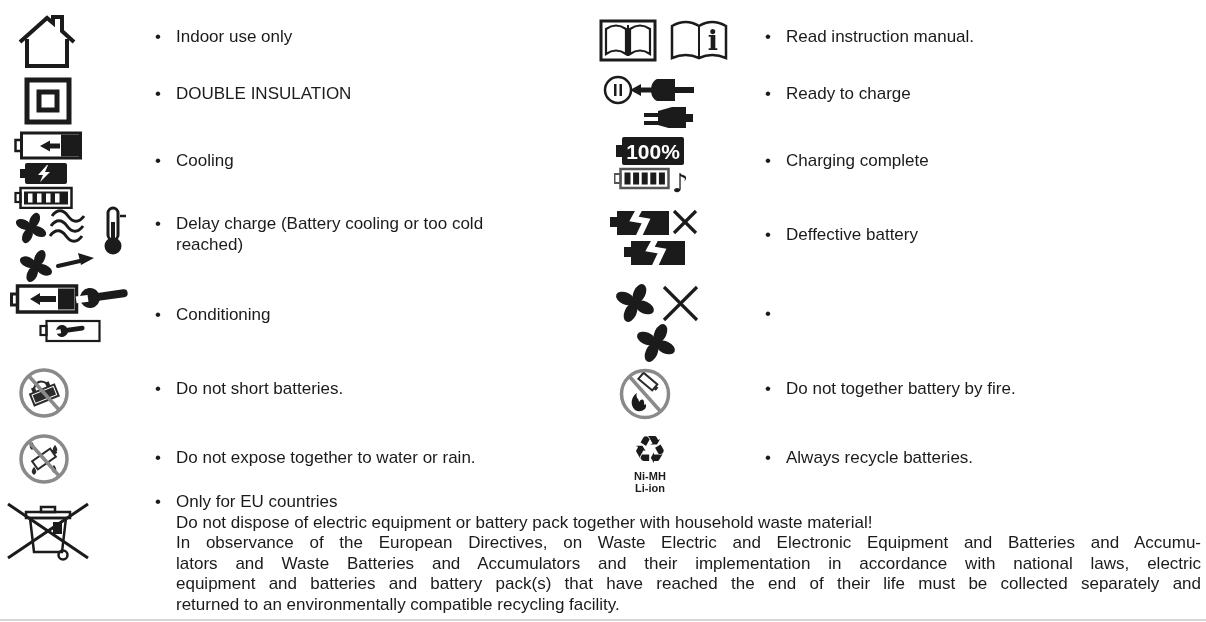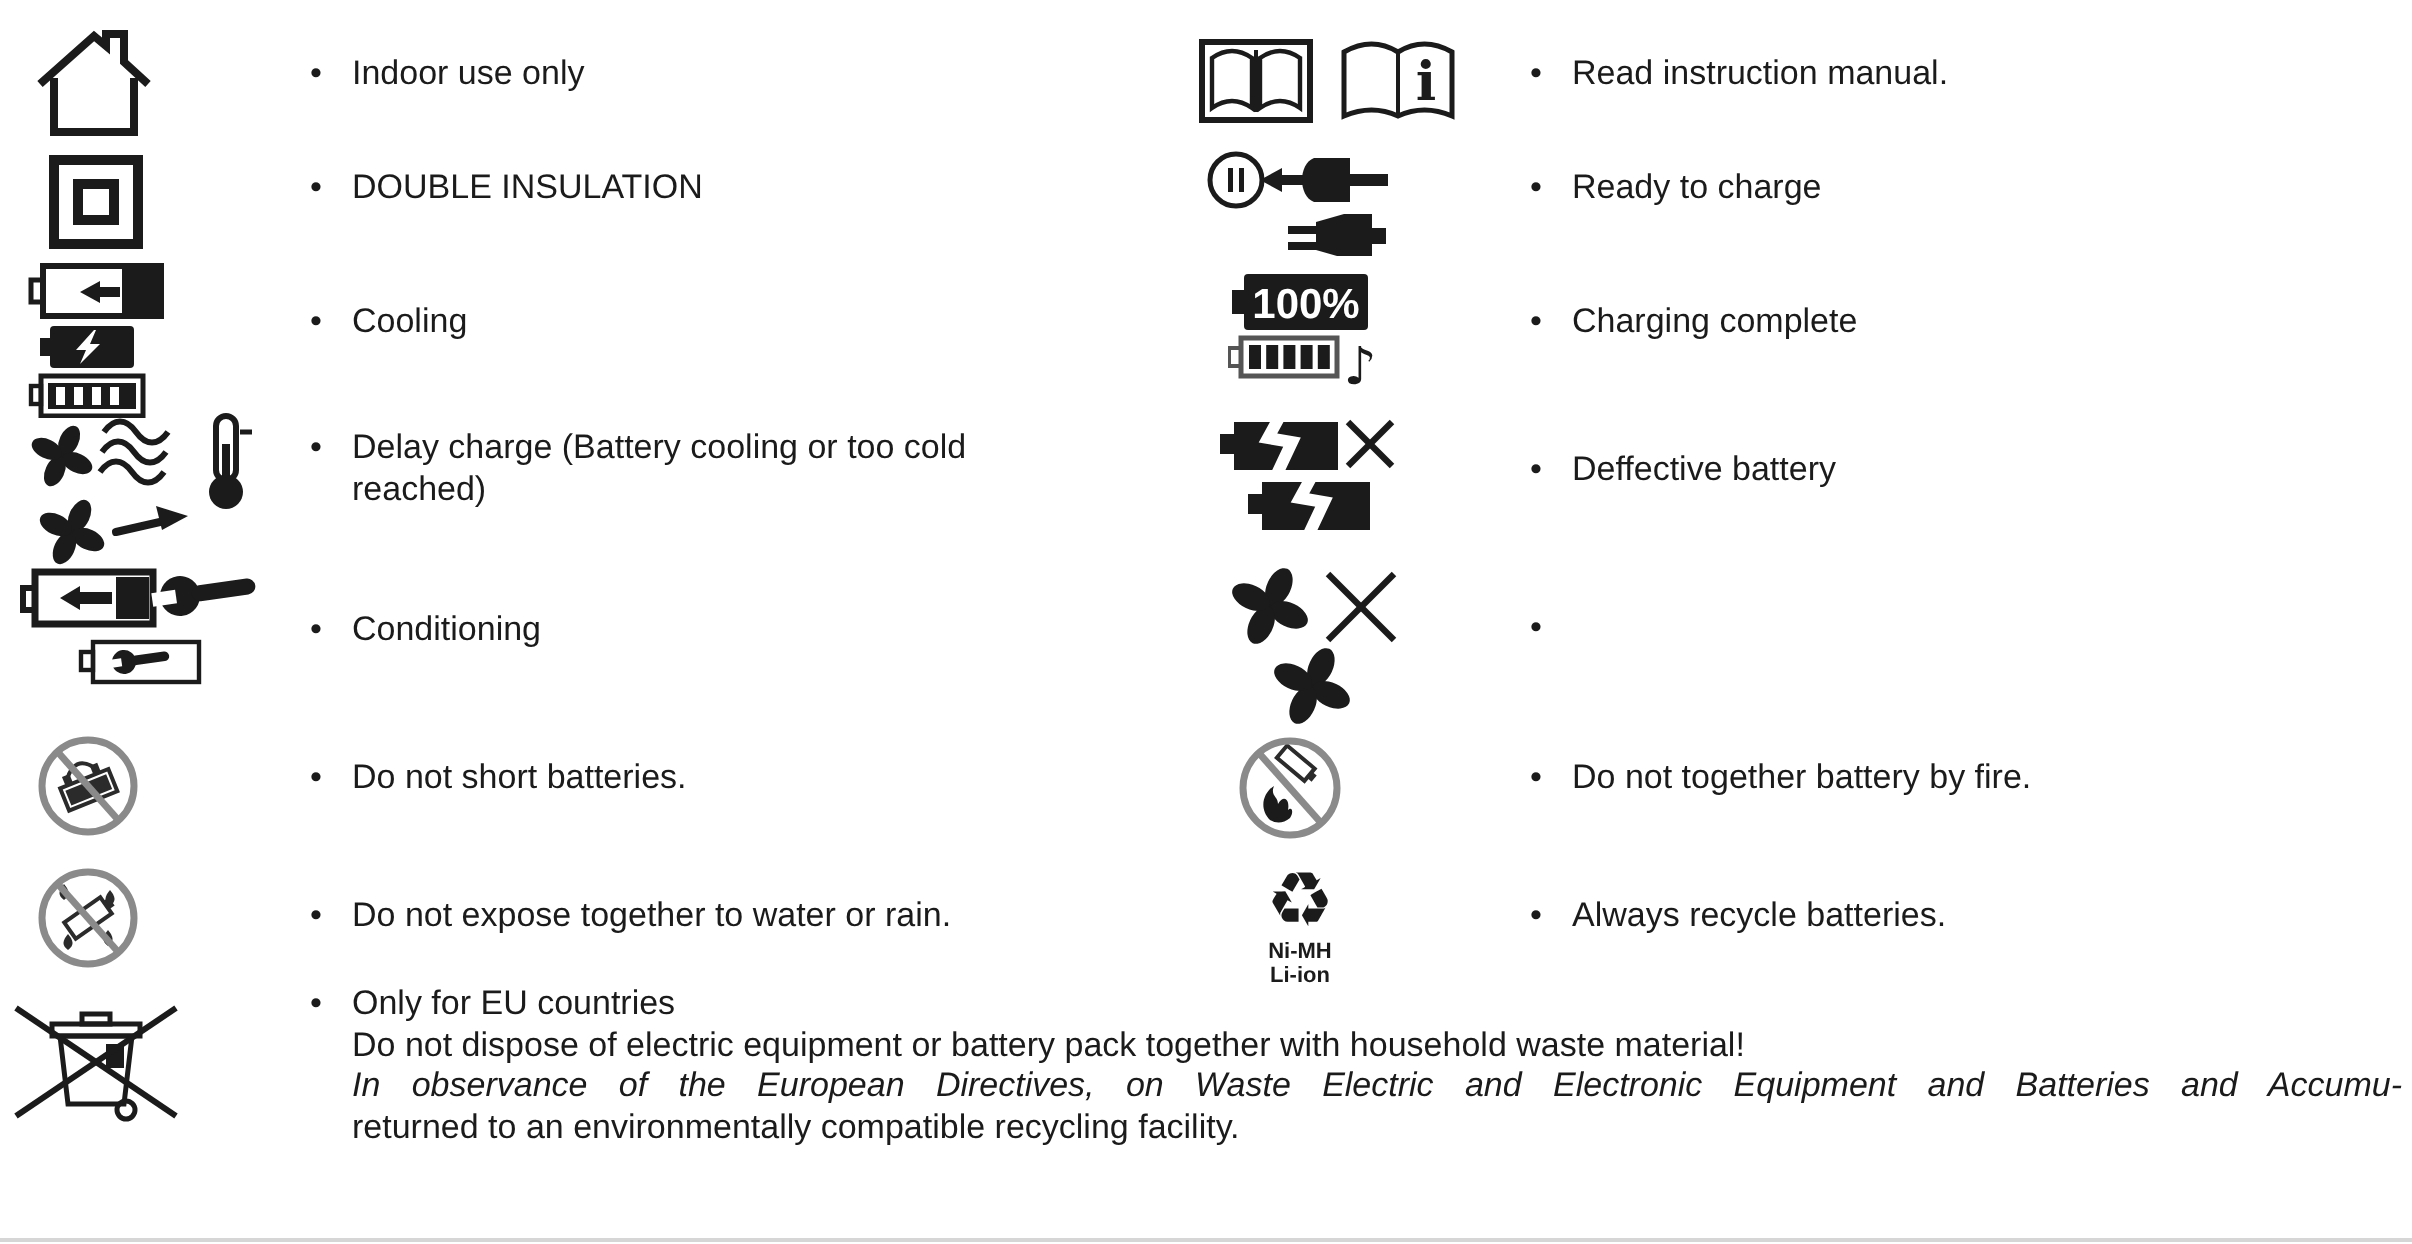--- a/index.html
+++ b/index.html
@@ -8,21 +8,21 @@
          font-family:"Liberation Sans","DejaVu Sans",sans-serif; color:#1b1b1b; }
   .canvas { position:absolute; inset:0; background:#ffffff; }
   .icon { position:absolute; }
   .item { position:absolute; display:flex; font-size:17px; line-height:21px; }
   .bullet { width:9px; margin-right:12px; flex:0 0 auto; }
   .lbl { white-space:normal; }
   .wrap { max-width:369px; }
   .eu { position:absolute; left:155px; top:492px; width:1046px; font-size:17px; line-height:20.5px; }
   .eu-title-row { display:flex; }
   .eu-line { padding-left:21px; }
-  .eu-line.j { text-align:justify; text-align-last:justify;font-style:italic; }
+  .eu-line.j { text-align:justify; text-align-last:justify; }
   .recycle { position:absolute; width:56px; text-align:center; color:#1b1b1b; }
   .recycle-glyph { font-family:"DejaVu Sans",sans-serif; font-size:38px; line-height:40px; }
   .recycle-chem { font-size:11px; font-weight:bold; line-height:12px; }
   .bottom-rule { position:absolute; left:0; top:619px; width:1206px; height:2px; background:#d6d6d6; }
   svg text { font-family:"Liberation Sans","DejaVu Sans",sans-serif; }
 </style>
 </head>
 <body>
 
 <div class="canvas">
@@ -269,17 +269,19 @@
     <span class="lbl">Always recycle batteries.</span>
   </div>
 
   <div class="eu">
     <div class="eu-title-row">
       <span class="bullet">•</span>
       <span>Only for EU countries</span>
     </div>
     <div class="eu-line">Do not dispose of electric equipment or battery pack together with household waste material!</div>
     <div class="eu-line j">In observance of the European Directives, on Waste Electric and Electronic Equipment and Batteries and Accumu-</div>
+    <div class="eu-line j">lators and Waste Batteries and Accumulators and their implementation in accordance with national laws, electric</div>
+    <div class="eu-line j">equipment and batteries and battery pack(s) that have reached the end of their life must be collected separately and</div>
     <div class="eu-line">returned to an environmentally compatible recycling facility.</div>
   </div>
 
   <div class="bottom-rule"></div>
 </div>
 
 </body></html>

